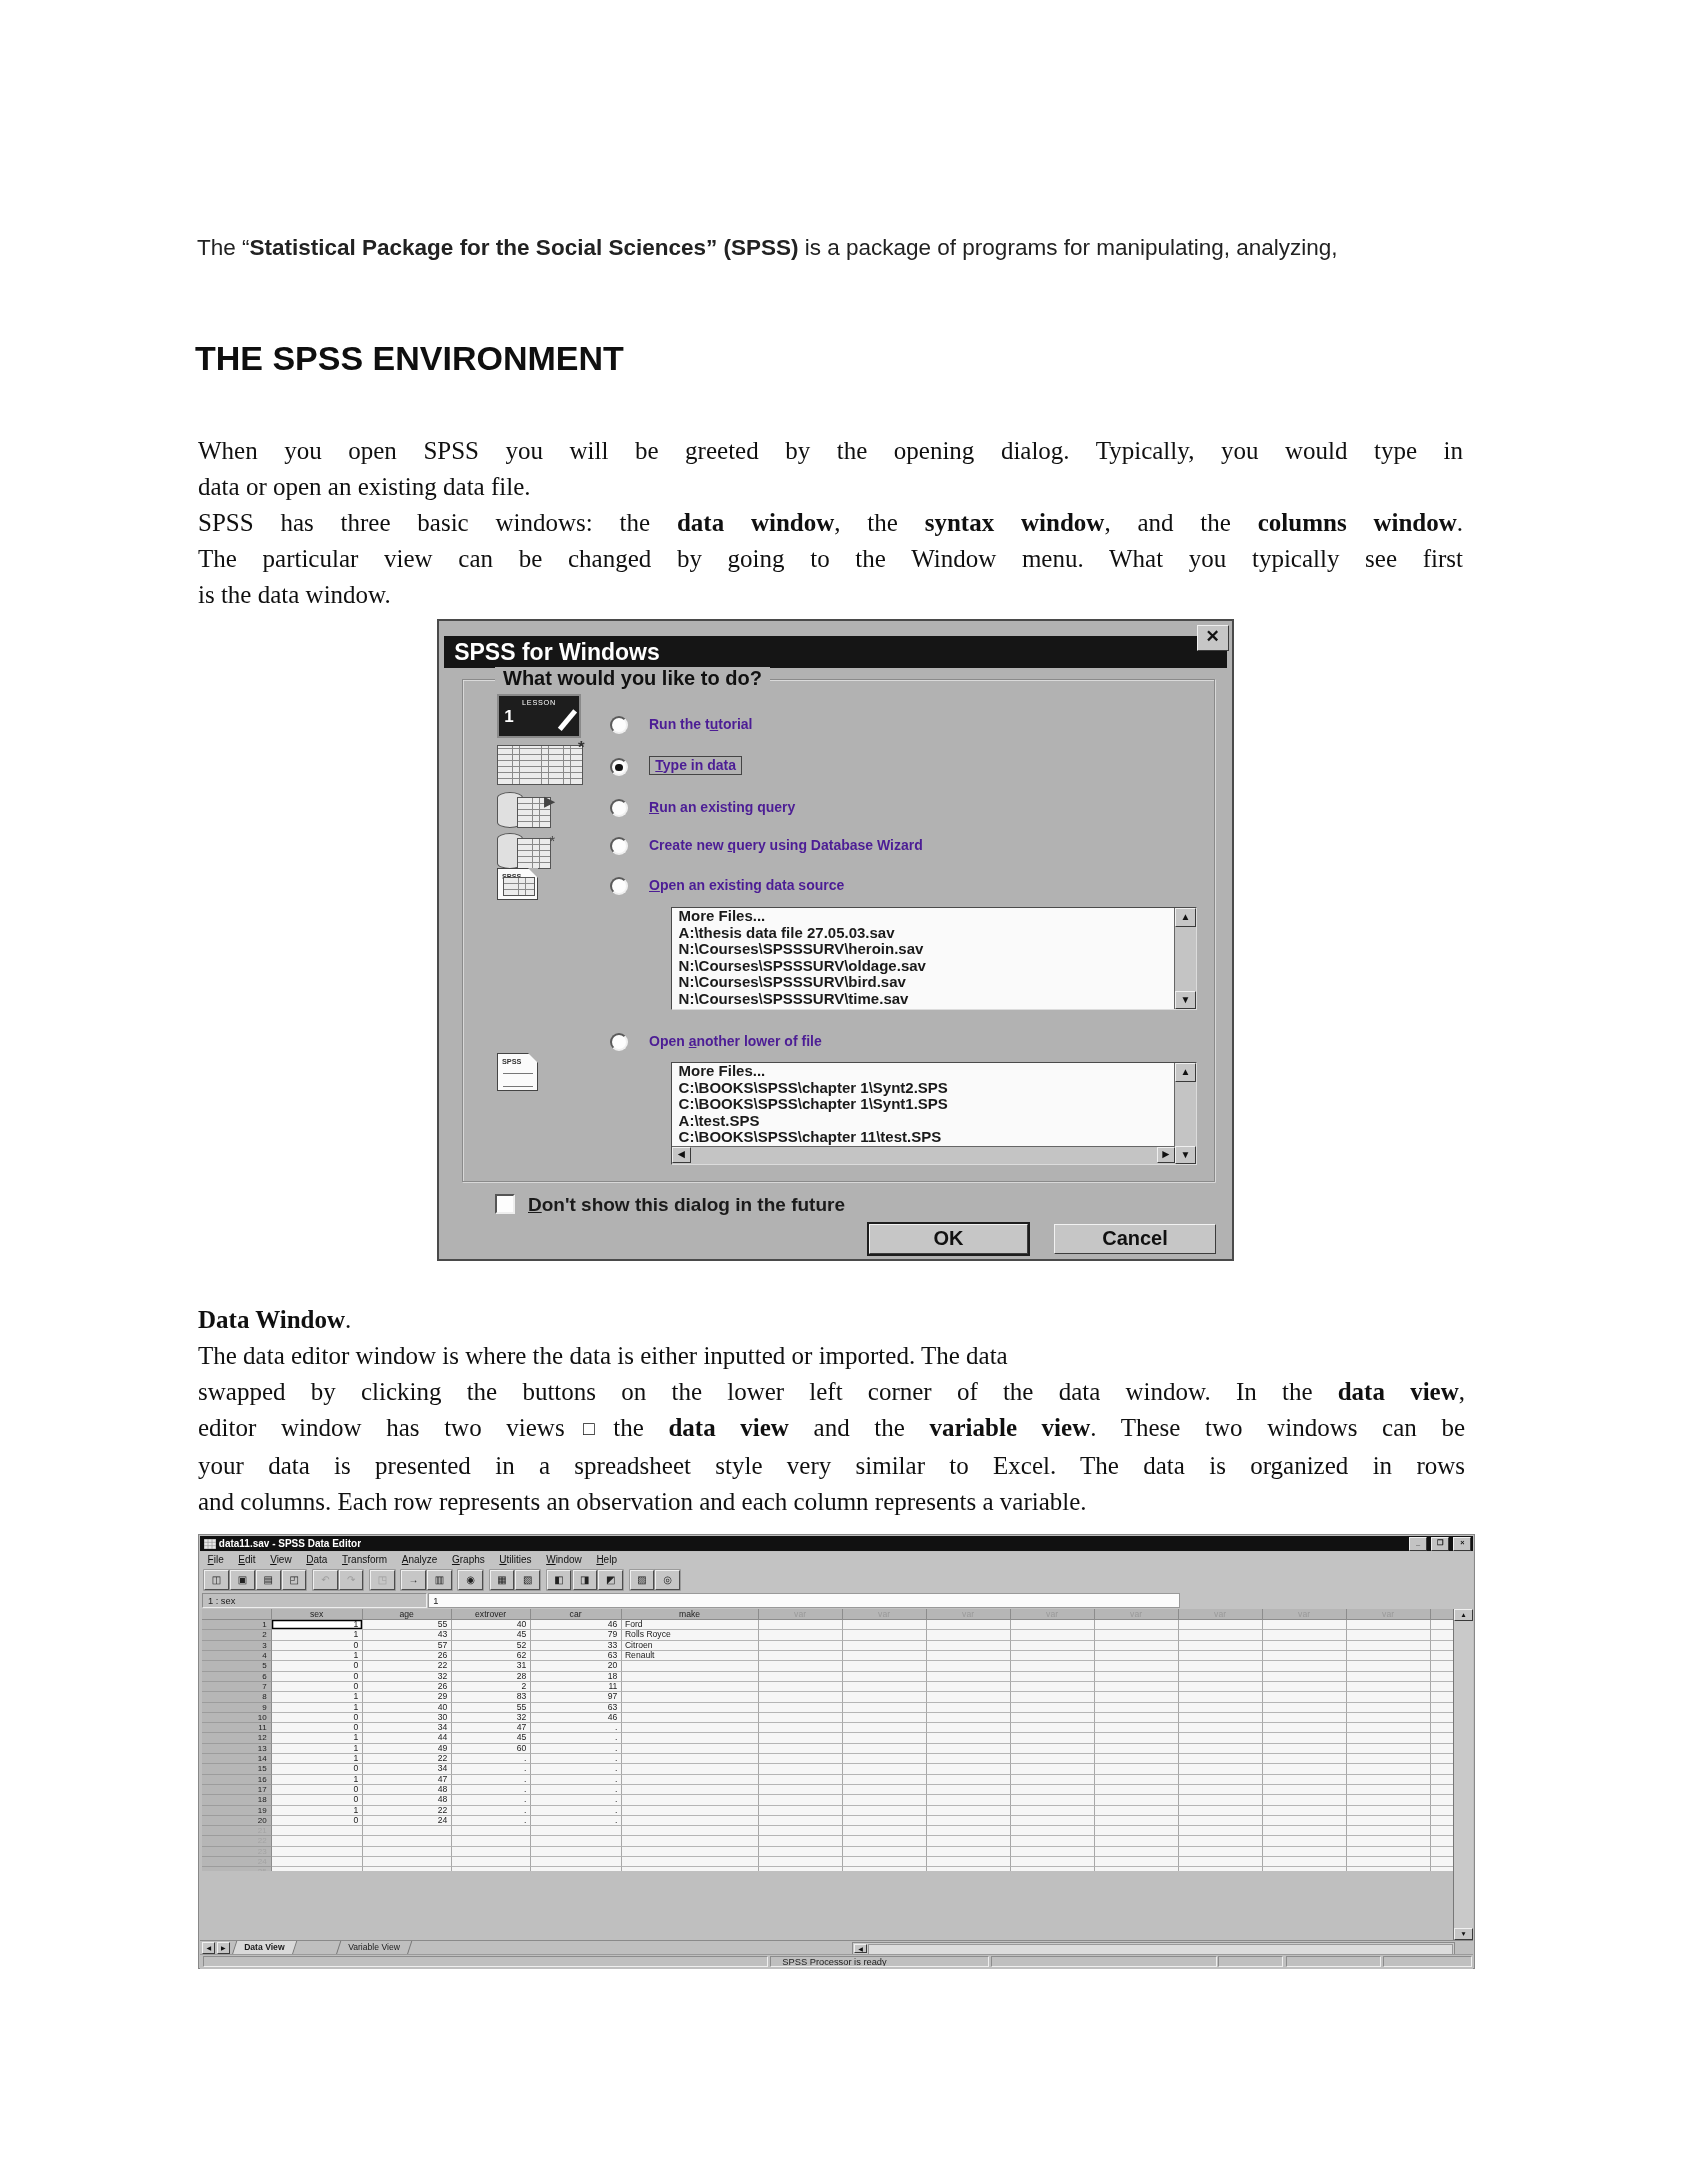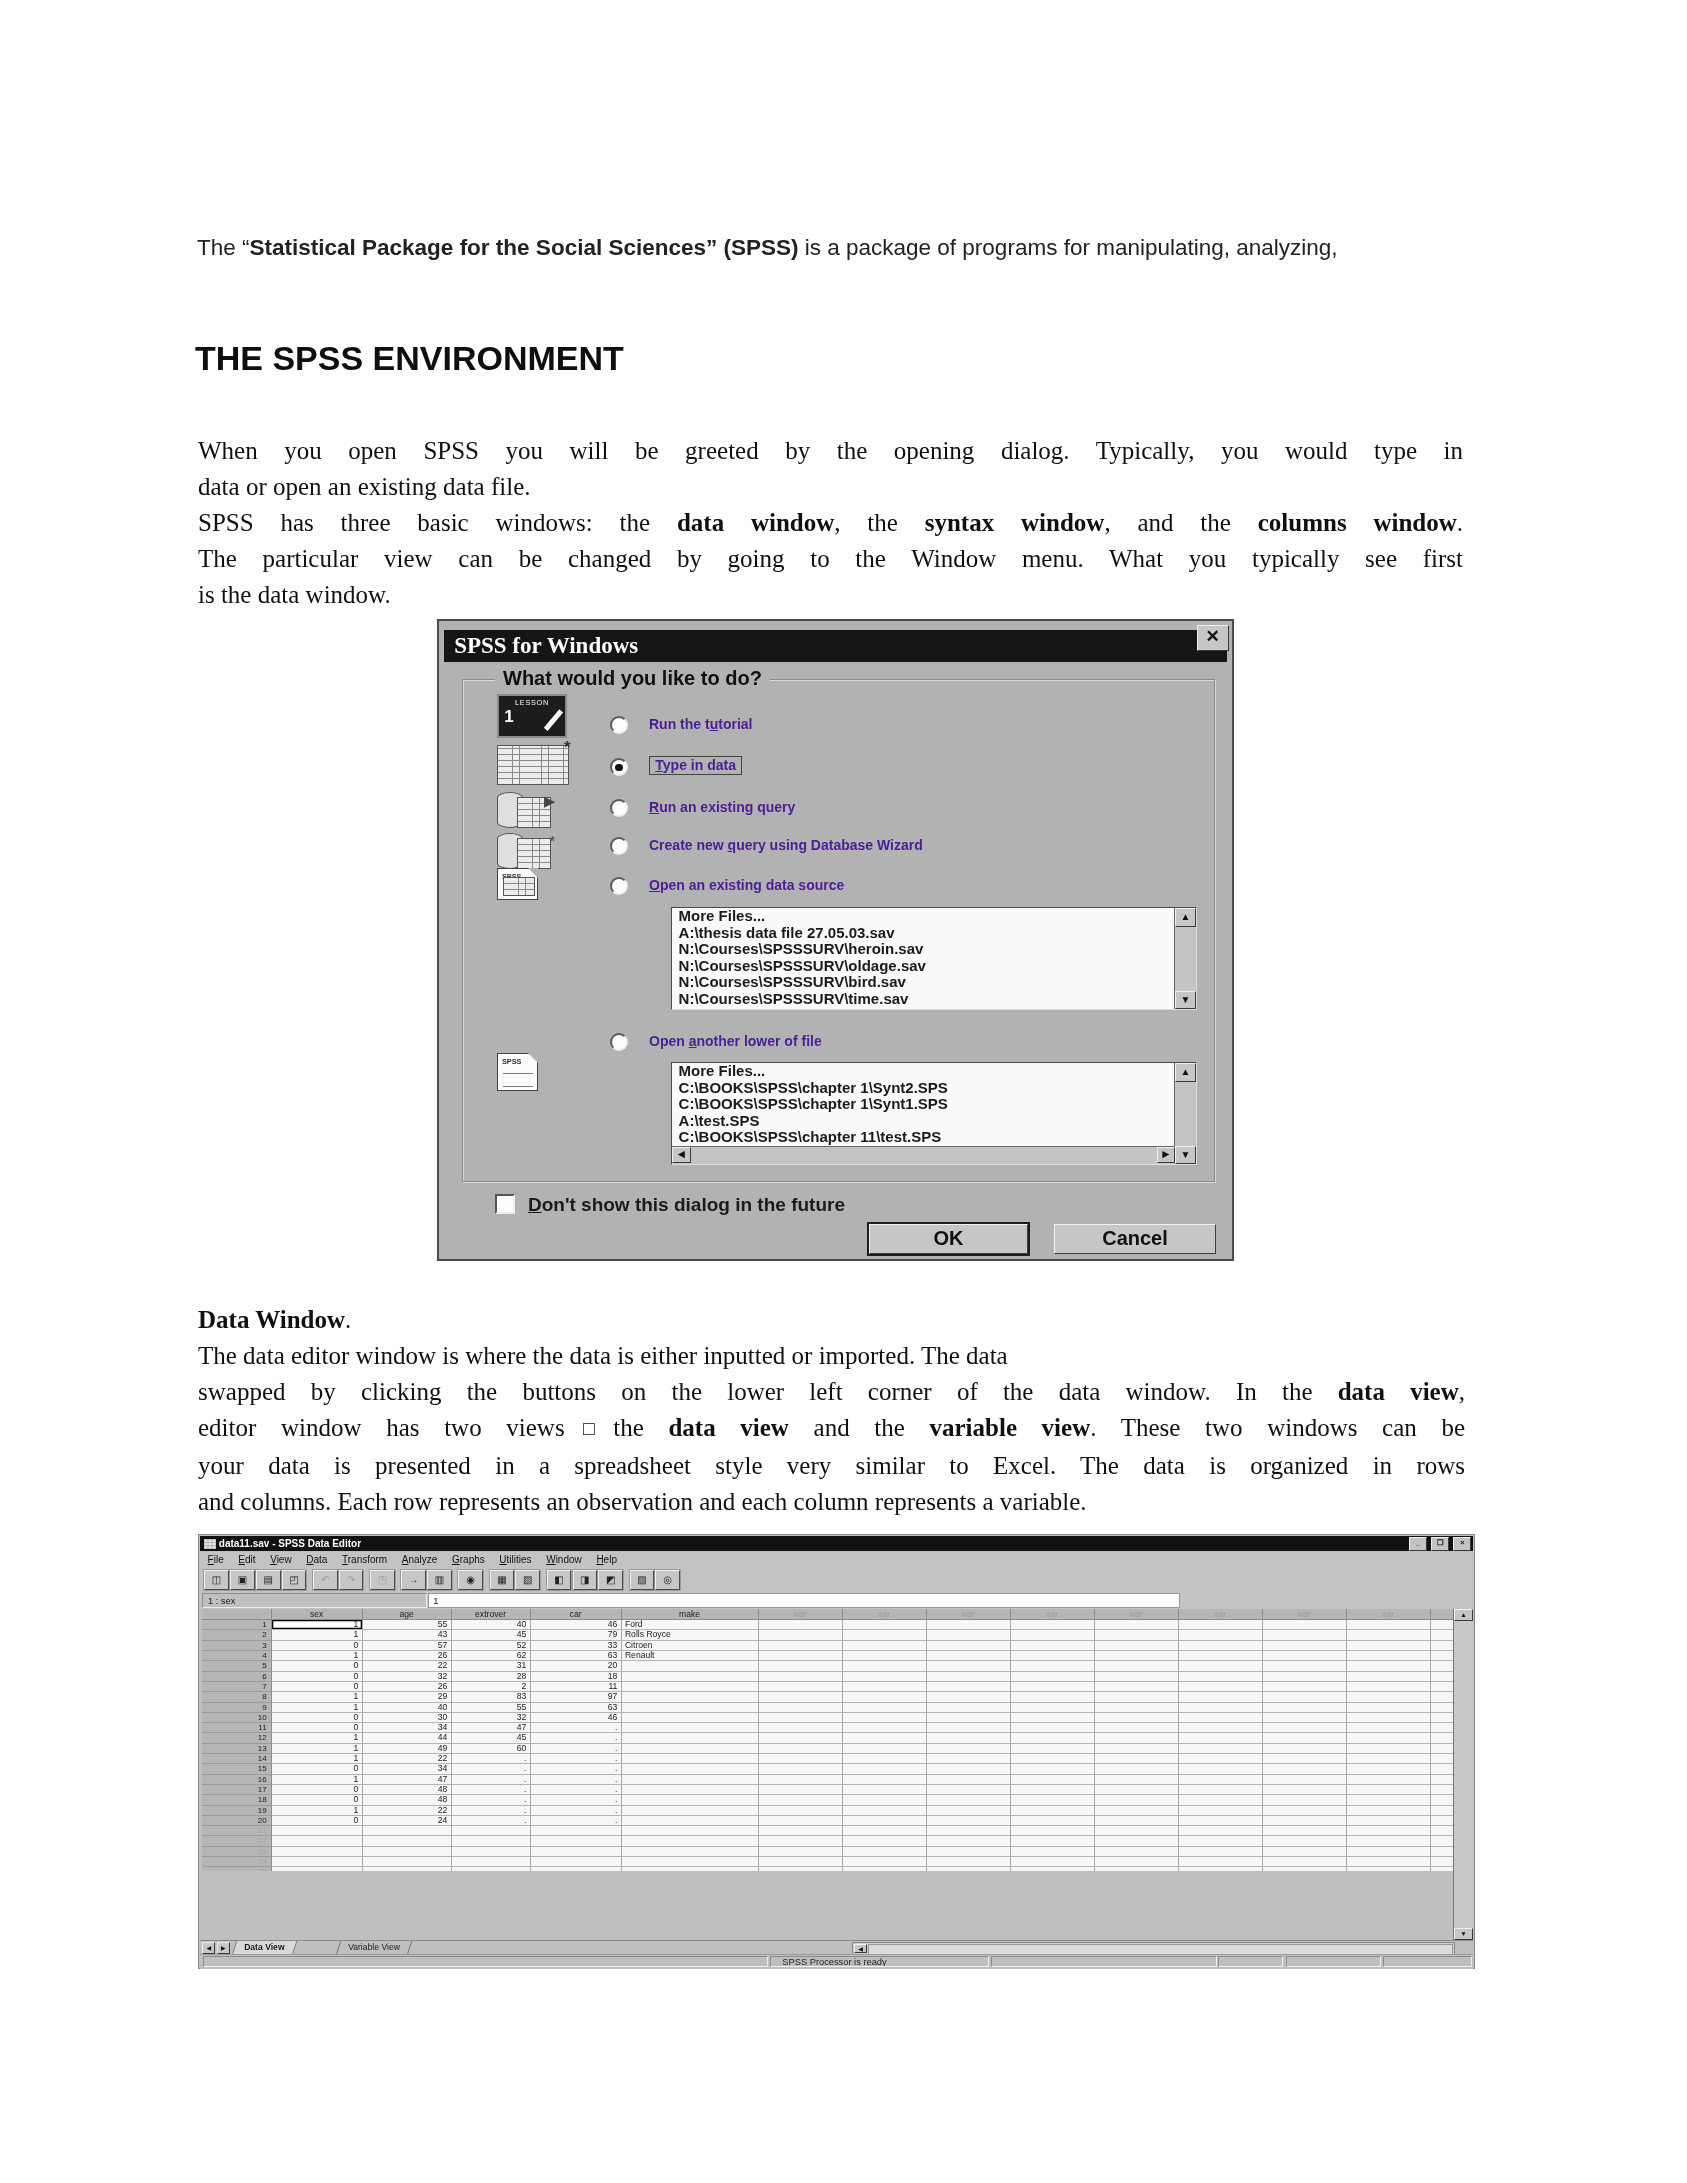--- a/index.html
+++ b/index.html
@@ -12,22 +12,22 @@
   .h1{left:195px;top:339px;font-size:34px;font-weight:bold;color:#0f0f0f;letter-spacing:0px;}
   .serif{font-family:"Liberation Serif","DejaVu Serif",serif;font-size:25px;line-height:36px;color:#101010;}
   .para1{left:198px;top:433px;width:1265px;}
   .datawin{left:198px;top:1302px;width:1267px;}
   .jl{text-align:justify;text-align-last:justify;}
   .tofu{font-size:0.78em;position:relative;top:-1.3px;}
 
   
   .dlg{left:437px;top:619px;width:797px;height:642px;background:#b2b2b2;
        border:2px solid #4a4a4a;box-sizing:border-box;filter:blur(0.4px);}
-  .dlg-title{position:absolute;left:4.6px;top:9px;right:4.6px;height:32px;background:#151515;
-             color:#fff;font-size:23px;font-weight:bold;line-height:32px;padding-left:10.6px;box-sizing:border-box;font-family:Liberation Serif, serif;}
+  .dlg-title{position:absolute;left:4.6px;top:15px;right:4.6px;height:32px;background:#151515;
+             color:#fff;font-size:23px;font-weight:bold;line-height:32px;padding-left:10.6px;box-sizing:border-box;}
   .dlg-close{position:absolute;right:3.3px;top:4px;width:30px;height:24px;background:#c6c6c6;
              border:1.3px solid;border-color:#f0f0f0 #3a3a3a #3a3a3a #f0f0f0;color:#111;
              font-size:17px;font-weight:bold;text-align:center;line-height:21px;}
   .grp{position:absolute;left:23px;top:58px;width:751px;height:501px;
        border:1.3px solid #8a8a8a;box-shadow:0.7px 0.7px 0 #e8e8e8 inset,0.7px 0.7px 0 #e8e8e8;}
   .grp-label{position:absolute;left:32px;top:-13.2px;background:#b2b2b2;padding:0 8px;
              font-size:20px;font-weight:600;color:#111;}
   .opt-row{position:absolute;left:0;height:29px;}
   .radio{position:absolute;width:18px;height:18px;border-radius:50%;background:#fdfdfd;
          border:2px solid;border-color:#5a5a5a #efefef #efefef #5a5a5a;box-sizing:border-box;}
@@ -45,21 +45,21 @@
   .hs .lf{position:absolute;left:0;top:0;width:18.5px;height:16px;font-size:9.3px;line-height:13.2px;}
   .hs .rt{position:absolute;right:0;top:0;width:18.5px;height:16px;font-size:9.3px;line-height:13.2px;}
   .chk{position:absolute;left:56px;top:573px;width:20px;height:20px;background:#fdfdfd;
        border:2px solid;border-color:#555 #eee #eee #555;box-sizing:border-box;}
   .chk-label{position:absolute;left:89px;top:573px;font-size:19px;font-weight:600;}
   .btn{position:absolute;background:#c6c6c6;border:1.3px solid;border-color:#f2f2f2 #3c3c3c #3c3c3c #f2f2f2;
        font-size:20px;font-weight:600;text-align:center;box-sizing:border-box;color:#111;}
   .btn.default{box-shadow:0 0 0 2px #1d1d1d;}
 
   
-  .ic{position:absolute;left:58px;width:70px;}
+  .ic{position:absolute;left:58px;width:84px;}
   .ic-lesson{background:#1d1d1d;border:2px solid #8a8a8a;color:#fff;box-sizing:border-box;}
   .ic-lesson .lt{font-size:7.3px;letter-spacing:0.7px;text-align:center;margin-top:2px;}
   .ic-lesson .l1{font-size:17px;font-weight:bold;margin-left:5.3px;display:inline-block;}
   .ic-lesson .pen{position:absolute;right:9.3px;bottom:4px;width:4.6px;height:24px;background:#fff;transform:rotate(40deg);}
   .mgrid{background-color:#ececec;border:1.3px solid #555;
          background-image:repeating-linear-gradient(0deg,rgba(90,90,90,0) 0 5.3px,#8a8a8a 5.3px 6px),
                           repeating-linear-gradient(90deg,rgba(90,90,90,0) 0 6.6px,#8a8a8a 6.6px 7.3px);}
   .spark{position:absolute;top:-8px;right:-2.6px;font-size:17px;font-weight:bold;color:#333;}
   .cyl{position:absolute;left:0;top:4px;width:24px;height:34px;background:#e0e0e0;border:1.3px solid #555;border-radius:50%/16%;}
   .dbgrid{position:absolute;left:20px;top:9.3px;width:32px;height:29px;}

